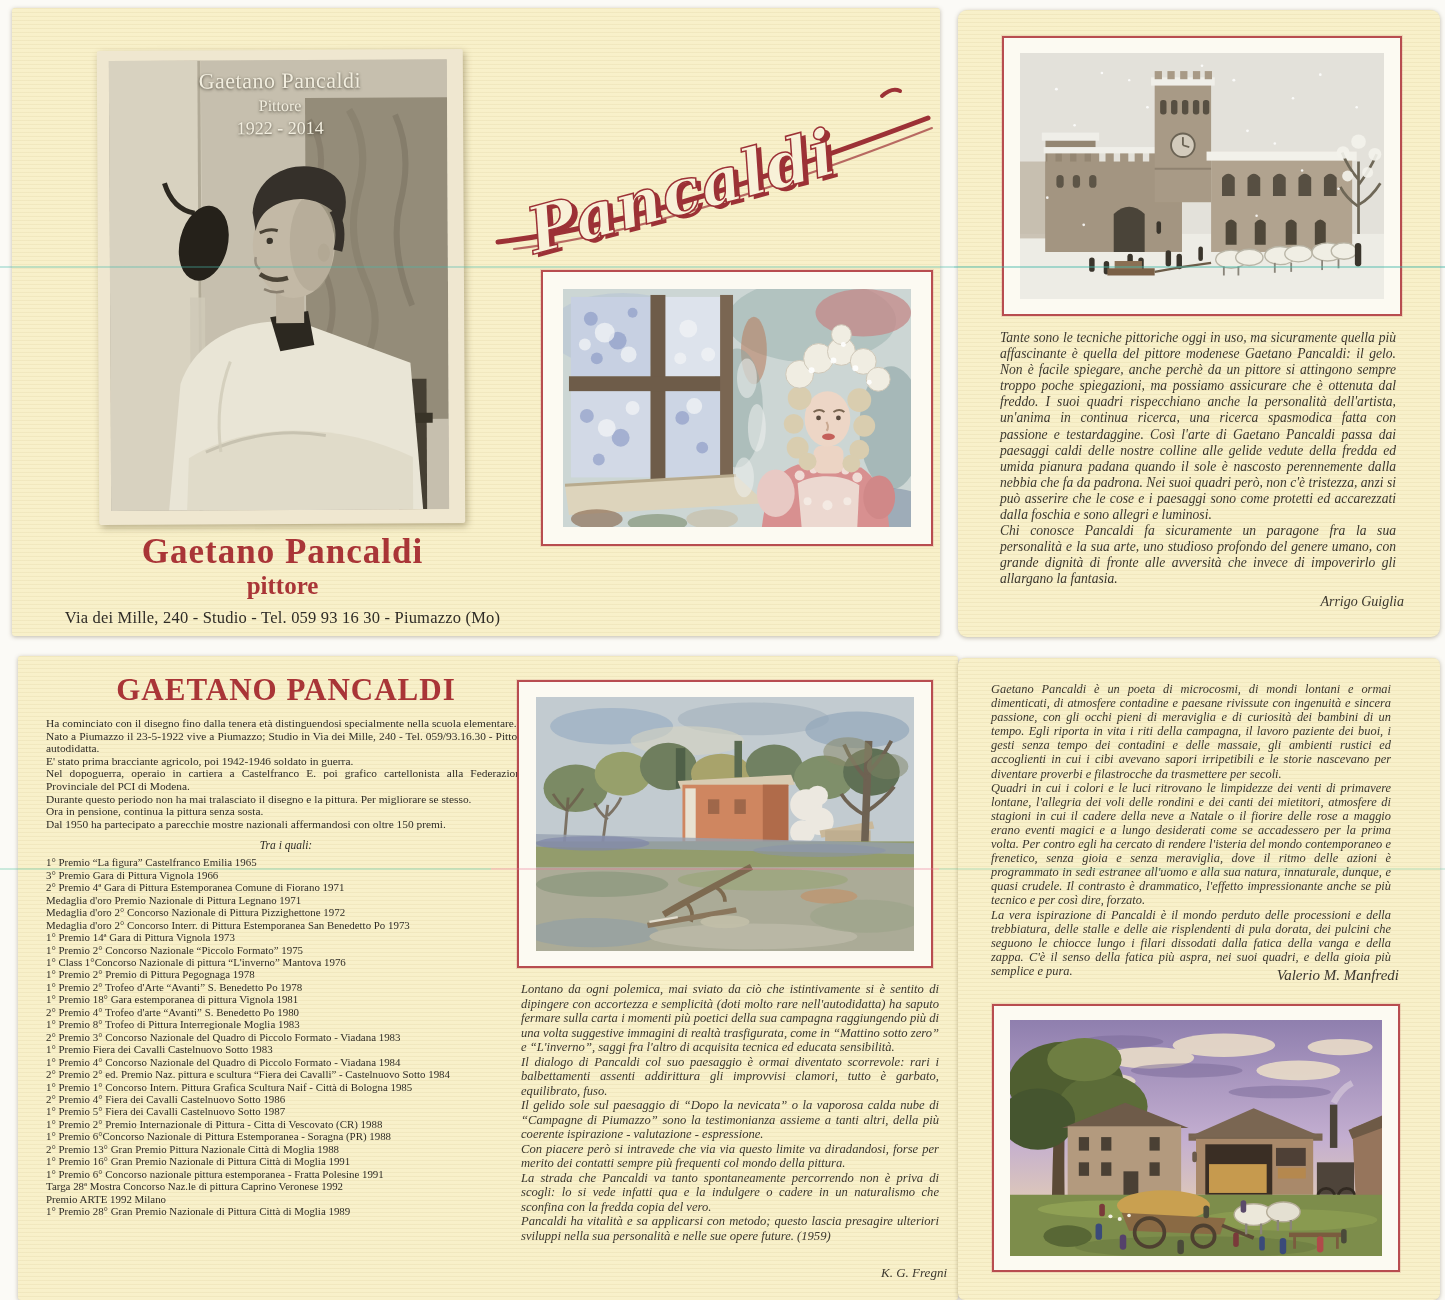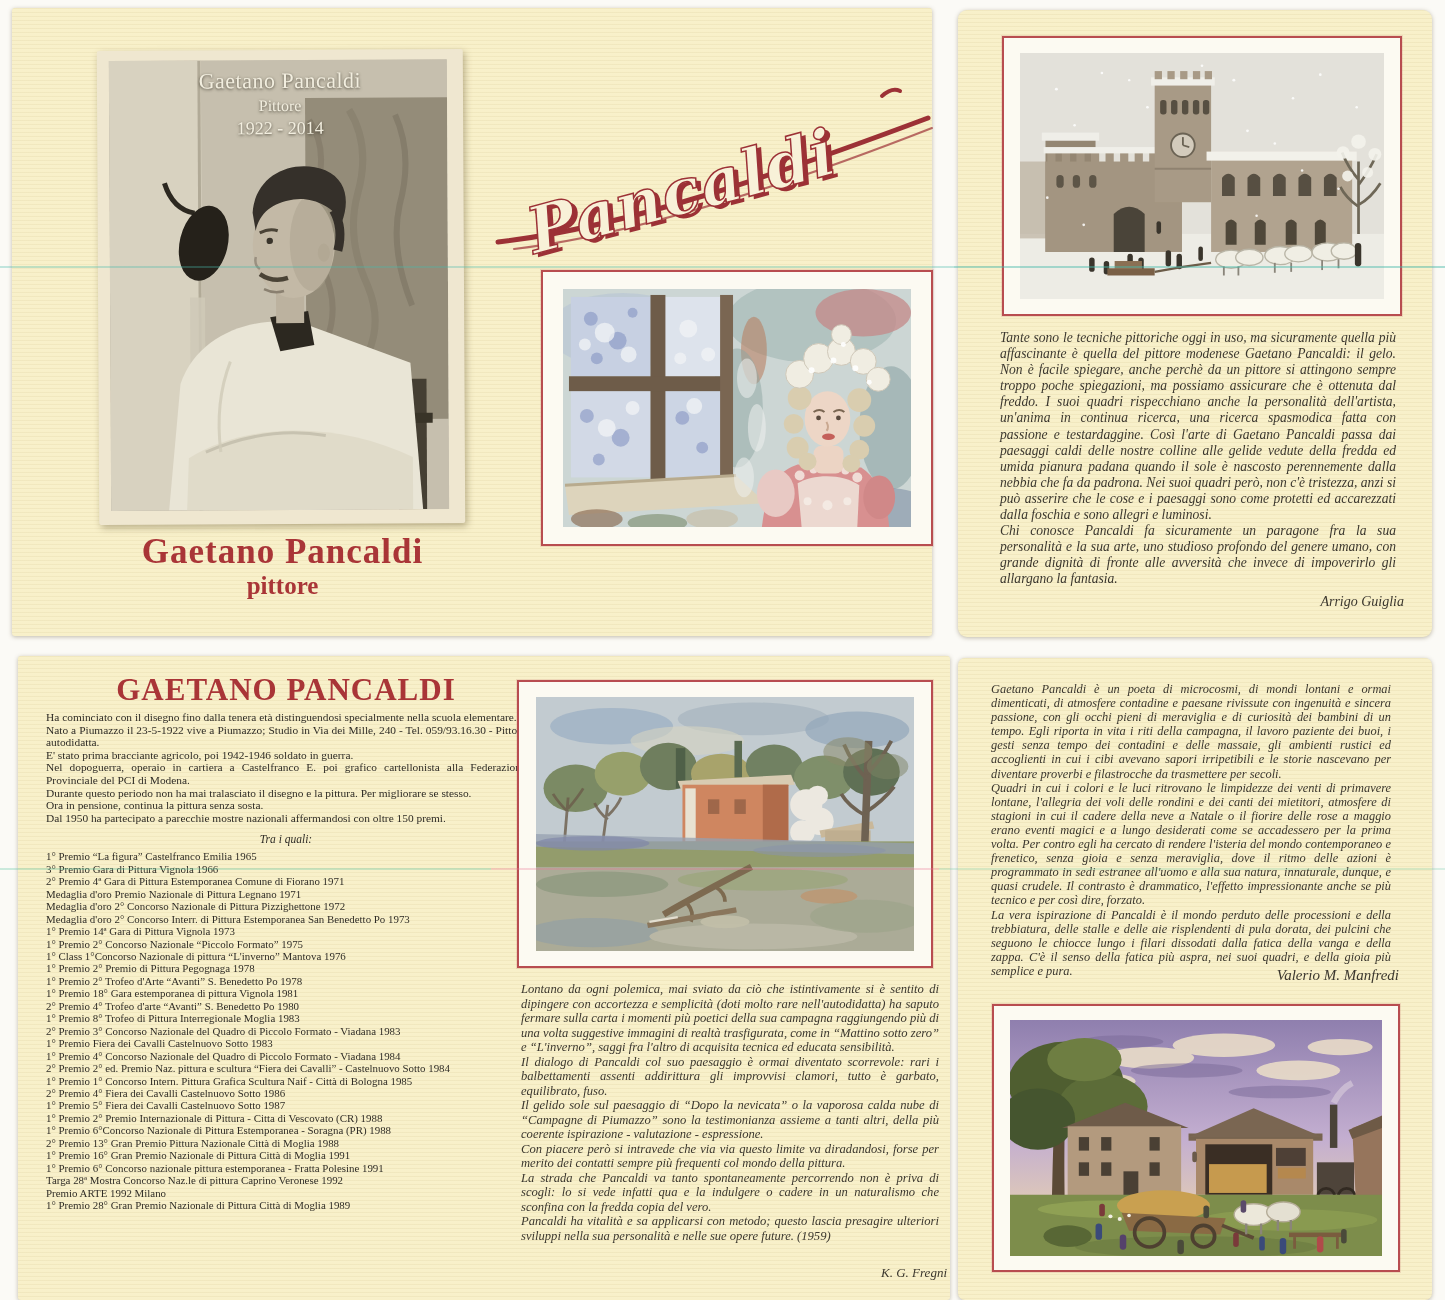--- a/index.html
+++ b/index.html
@@ -9,20 +9,21 @@
     font-family:"Liberation Serif","DejaVu Serif",serif;
     color:#2f2c26;overflow:hidden;
   }
   .panel{
     position:absolute;
     background-color:#f8f0c9;
     background-image:repeating-linear-gradient(180deg,
       rgba(190,170,115,.12) 0px, rgba(190,170,115,.12) 1px,
       rgba(255,252,235,.05) 1px, transparent 4px);
     box-shadow:0 1px 4px rgba(80,65,30,.35);
+    padding-left:8px;
   }
   .panel-tl{left:12px;top:8px;width:920px;height:628px;border-radius:3px;}
   .panel-tr{left:958px;top:10px;width:474px;height:627px;border-radius:9px;}
   .panel-bl{left:18px;top:656px;width:932px;height:644px;border-radius:3px;}
   .panel-br{left:958px;top:658px;width:474px;height:642px;border-radius:7px;}
 
   
   .photo-paper{
     position:absolute;left:86px;top:42px;width:366px;height:474px;
     background:#efe7d0;border-radius:2px;
@@ -66,21 +67,21 @@
   .essay{font-style:italic;text-align:justify;color:#3b372e;}
   .essay .para{margin:0 8px 0 0;}
   .essay-tr{position:absolute;left:42px;top:320px;width:404px;font-size:13.6px;line-height:16.1px;}
   .essay-bm{position:absolute;left:503px;top:326px;width:426px;font-size:12.6px;line-height:14.5px;}
   .essay-br{position:absolute;left:33px;top:24px;width:408px;font-size:12.4px;line-height:14.1px;}
   .sig-line{font-style:italic;text-align:right;margin-top:9px;padding-right:4px;font-size:14px;color:#3b372e;}
 
   
   .bl-col{position:absolute;left:28px;top:16px;width:480px;}
   .bl-title{text-align:center;font-size:31px;font-weight:bold;color:#a93537;letter-spacing:1px;}
-  .bio{margin-top:3px;font-size:11.4px;line-height:12.6px;text-align:justify;color:#2f2c26;}
+  .bio{margin-top:9px;font-size:11.4px;line-height:12.6px;text-align:justify;color:#2f2c26;}
   .bio .para{margin:0;}
   .list-intro{text-align:center;font-style:italic;font-size:11.5px;margin:9px 0 5px 0;color:#2f2c26;}
   .awards{font-size:10.9px;line-height:12.45px;color:#2f2c26;}
   .awards div{white-space:nowrap;overflow:visible;}
 
   
   .artifact{position:absolute;left:0;width:1445px;height:2px;pointer-events:none;z-index:40;}
   .artifact-1{top:266px;background:linear-gradient(90deg,rgba(70,185,170,.32) 0 66%,rgba(70,185,170,.45) 66% 100%);}
   .artifact-2{top:868px;background:linear-gradient(90deg,rgba(90,195,160,.30) 0 34%,rgba(235,120,150,.30) 34% 65%,rgba(90,195,160,.22) 65% 100%);}
 </style>
@@ -236,20 +237,21 @@
       <circle cx="257" cy="130" r="2.4" fill="#5a4a3e"></circle>
       <circle cx="277" cy="130" r="2.4" fill="#5a4a3e"></circle>
       <path d="M265,134 q3,6 0,9" stroke="#c9a890" stroke-width="2" fill="none"></path>
       <ellipse cx="267" cy="149" rx="6.5" ry="3.2" fill="#c4605a"></ellipse>
     </svg>
   </div>
 
   <div class="front-name">
     <div class="fn-title">Gaetano Pancaldi</div>
     <div class="fn-sub">pittore</div>
+    <div class="fn-address">Via dei Mille, 240 - Studio - Tel. 059 93 16 30 - Piumazzo (Mo)</div>
   </div>
 </section>
 
 <section class="panel panel-tr">
   <div class="frame frame-castle">
     <svg viewBox="0 0 400 272" preserveAspectRatio="none">
       <rect width="400" height="272" fill="#e3e1da"></rect>
       <rect y="200" width="400" height="72" fill="#edece5"></rect>
       <rect x="0" y="120" width="30" height="85" fill="#b4a894" opacity=".6"></rect>
       <rect x="28" y="95" width="55" height="125" fill="#948672"></rect>

